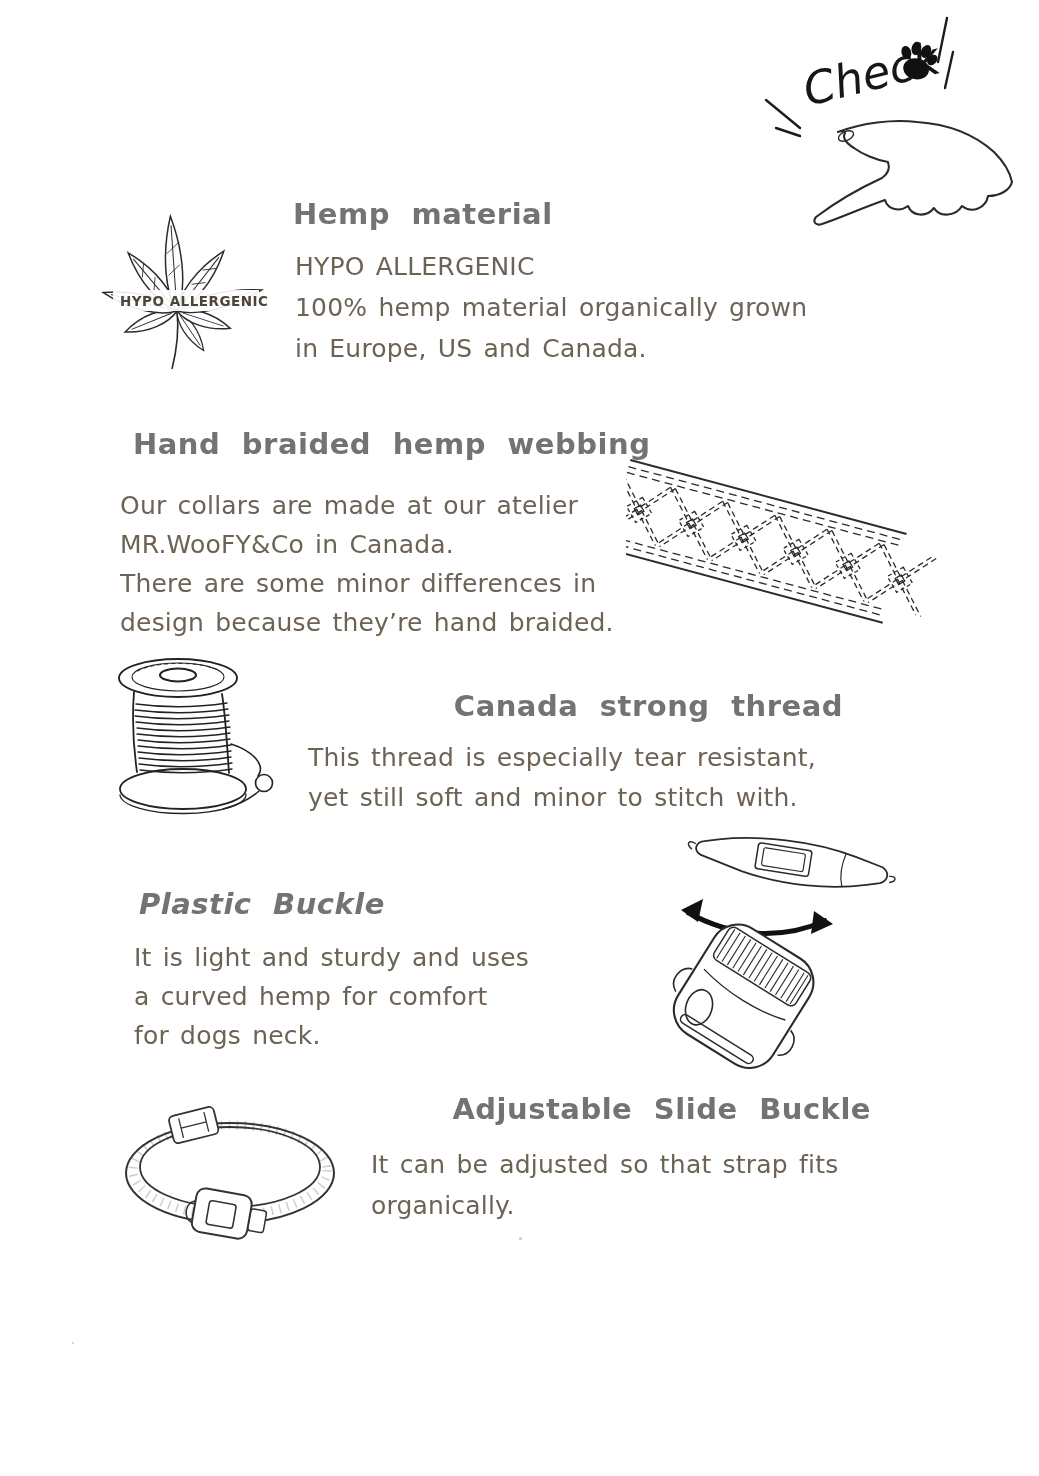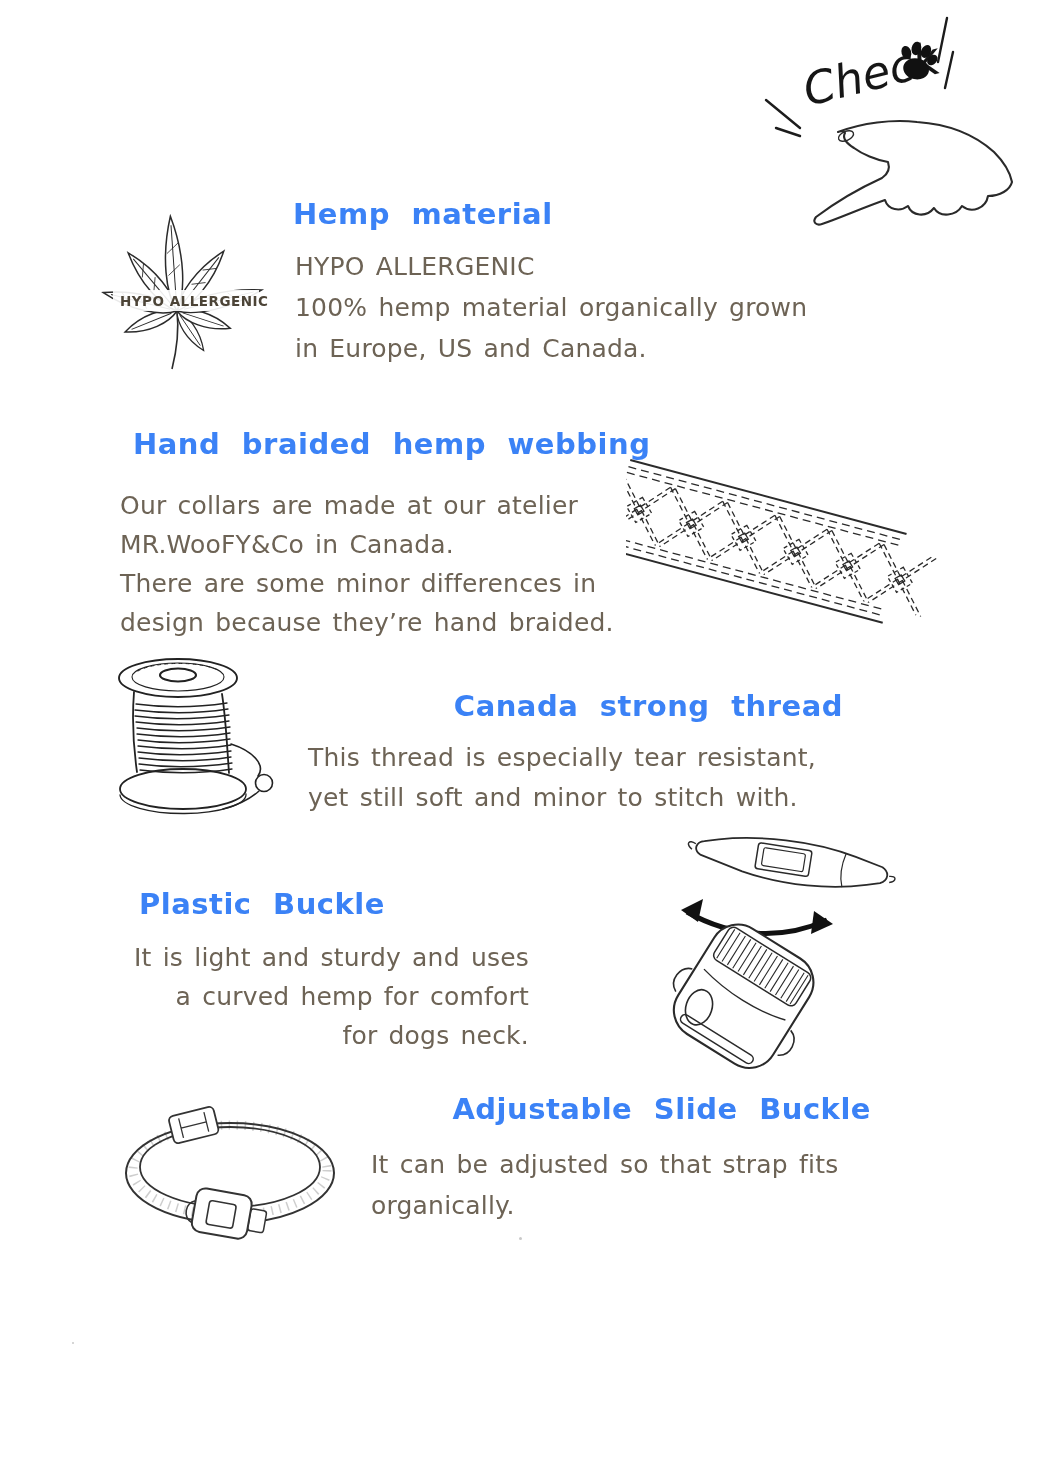--- a/index.html
+++ b/index.html
@@ -1,19 +1,19 @@
 <!DOCTYPE html>
 <html><head>
 <meta charset="utf-8">
 <style>
   html,body{margin:0;padding:0;background:#fff;}
   .page{position:relative;width:1039px;height:1476px;background:#ffffff;overflow:hidden;
         font-family:"DejaVu Sans",sans-serif;}
   h2{position:absolute;margin:0;font-family:"DejaVu Sans",sans-serif;font-weight:bold;
-     font-size:29px;color:#3b82f6;letter-spacing:.5px;word-spacing:11px;white-space:nowrap;}
+     font-size:29px;color:#737373;letter-spacing:.5px;word-spacing:11px;white-space:nowrap;}
   .body{position:absolute;font-size:25px;color:#6d6355;letter-spacing:.2px;word-spacing:3px;}
   .body .line{white-space:nowrap;}
   .ill{position:absolute;}
   .speck{position:absolute;border-radius:50%;background:#c9c9c9;}
   svg text.banner{font-family:"DejaVu Sans",sans-serif;font-weight:bold;}
   svg text.script{font-family:"DejaVu Sans",sans-serif;font-style:italic;}
 </style>
 </head>
 <body>
 
@@ -136,22 +136,22 @@
       <path d="M176 143 C 166 152, 152 158, 140 161" stroke-width="1.6"></path>
     </g>
   </svg>
 
   <h2 style="right:196px;top:689px;">Canada strong thread</h2>
   <div class="body" style="left:308px;top:738px;line-height:40px;">
     <div class="line">This thread is especially tear resistant,</div>
     <div class="line">yet still soft and minor to stitch with.</div>
   </div>
 
-  <h2 style="left:139px;top:887px;">Plastic Buckle</h2>
-  <div class="body" style="left:134px;top:938px;line-height:39px;text-align:right;">
+  <h2 style="left:139px;top:887px;font-style:italic;">Plastic Buckle</h2>
+  <div class="body" style="left:134px;top:938px;line-height:39px;">
     <div class="line">It is light and sturdy and uses</div>
     <div class="line">a curved hemp for comfort</div>
     <div class="line">for dogs neck.</div>
   </div>
 
   <svg class="ill" style="left:643px;top:814px;" width="282" height="270" viewBox="0 0 282 270">
 
     <g transform="translate(56,10) rotate(9)" stroke="#2a2a2a" fill="#ffffff" stroke-width="1.8" stroke-linejoin="round">
       <path d="M8 16 C 0 18, -2 26, 6 30 L 50 40 C 95 48, 140 44, 175 34 L 188 30
                C 196 26, 196 18, 188 14 L 160 8 C 115 -2, 60 2, 22 12 Z"></path>

